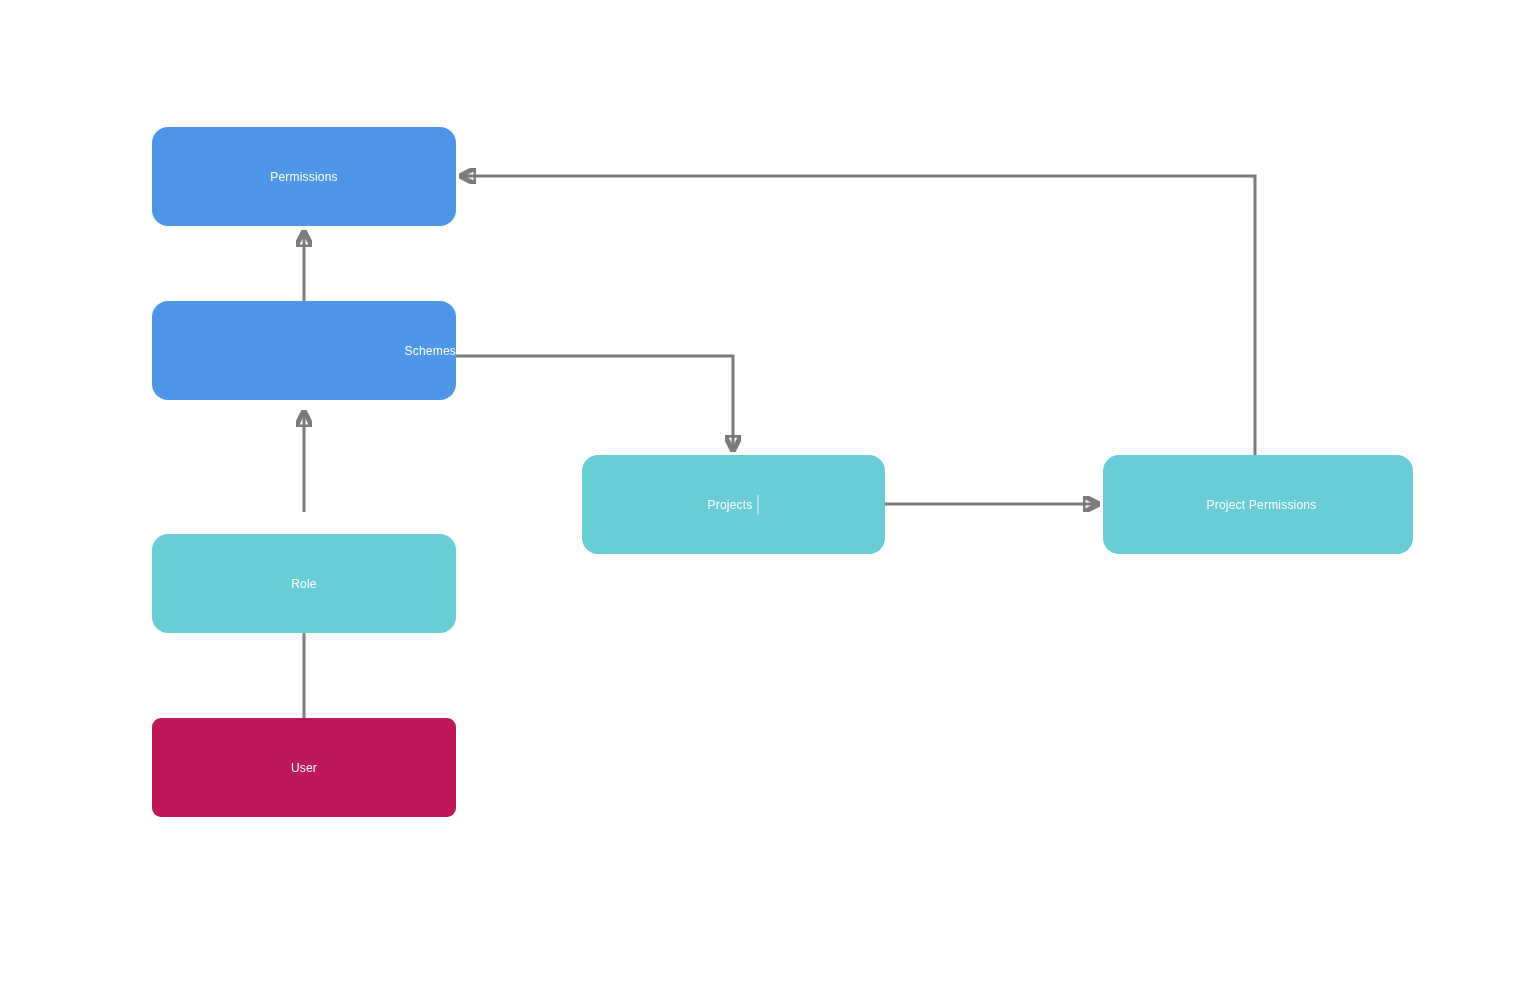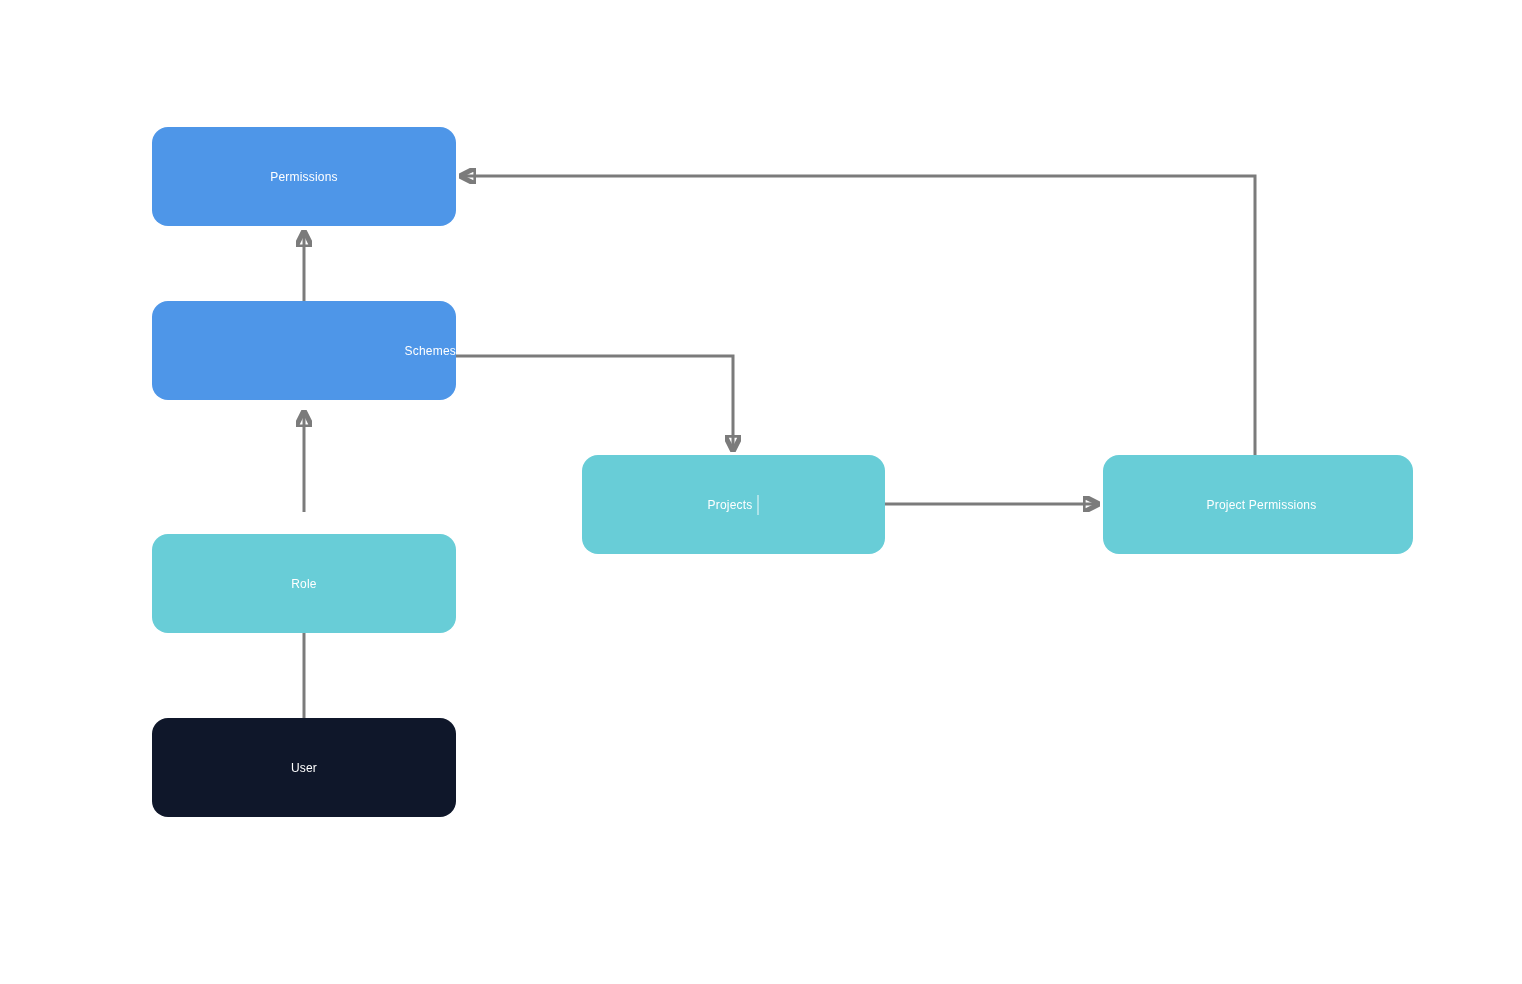--- a/index.html
+++ b/index.html
@@ -81,21 +81,21 @@
   </div>
 
   <div class="node" id="n-schemes" style="background-color: rgb(78, 150, 232);">
     <span>Schemes</span>
   </div>
 
   <div class="node" id="n-role" style="background-color: rgb(104, 205, 215);">
     <span>Role</span>
   </div>
 
-  <div class="node" id="n-user" style="background-color: #0f172a;">
+  <div class="node" id="n-user" style="background-color: #be185d; border-radius: 9px;">
     <span>User</span>
   </div>
 
   <div class="node" id="n-projects" style="background-color: rgb(104, 205, 215);">
     <span>Projects</span>
     <span class="text-cursor"></span>
   </div>
 
   <div class="node" id="n-project-permissions" style="background-color: rgb(104, 205, 215); padding-left: 7px;">
     <span>Project Permissions</span>

